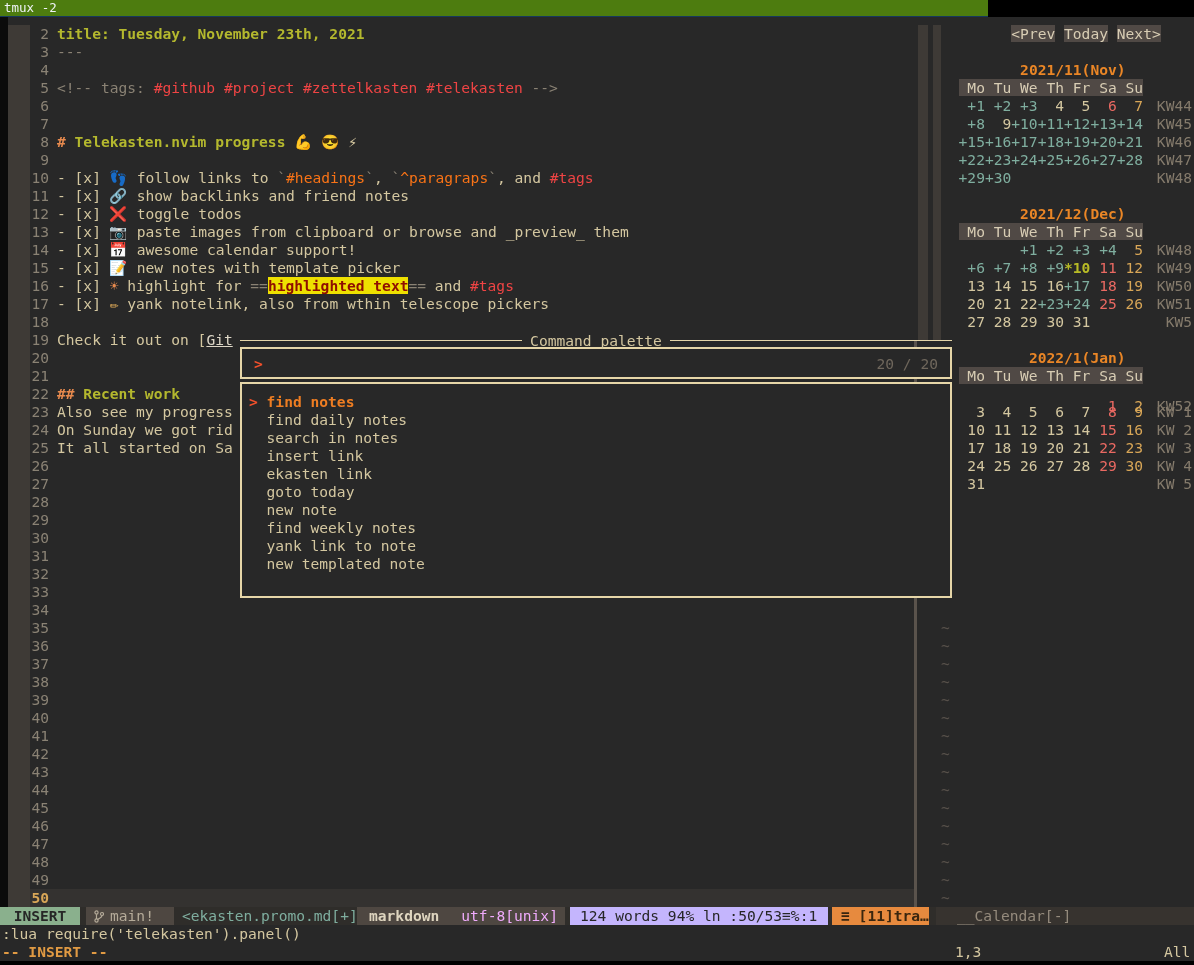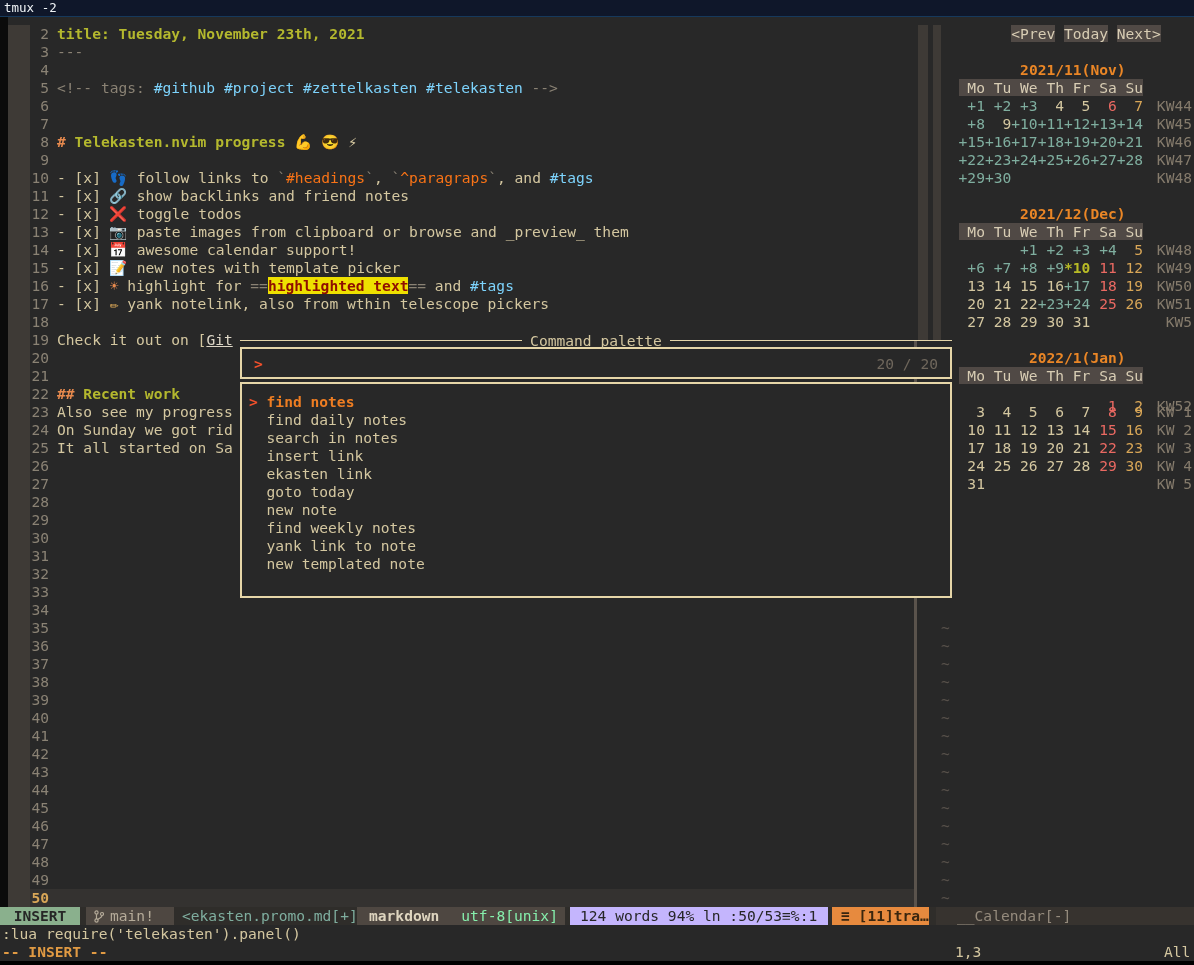--- a/index.html
+++ b/index.html
@@ -1,33 +1,33 @@
 <!DOCTYPE html>
 <html><head>
 <meta charset="utf-8">
 <style>
   html,body{margin:0;padding:0;background:#000;width:1194px;height:965px;overflow:hidden;}
   body{font-family:"DejaVu Sans Mono",monospace;font-size:14.6px;}
   #screen{position:relative;width:1194px;height:965px;background:#000;}
   
-  #titlebar{position:absolute;left:0;top:0;width:1194px;height:17px;background:#0f172a;
+  #titlebar{position:absolute;left:0;top:0;width:988px;height:17px;background:#4d7c0f;
     border-bottom:1px solid #16395c;color:#eef2f5;font-size:12.5px;line-height:16px;padding-left:4px;box-sizing:border-box;}
   
   #term{position:absolute;left:0;top:17px;width:1194px;height:944px;background:#282828;}
   #left-black{position:absolute;left:0;top:0;width:8px;height:890px;background:#0b0b0b;}
   #left-strip{position:absolute;left:8px;top:8px;width:22px;height:882px;background:#3e3a36;}
   .sep-bar{position:absolute;background:#3e3a36;}
   #sep-thin{position:absolute;left:914px;top:323px;width:3px;height:567px;background:#5a534c;}
   .row{position:absolute;height:18px;line-height:18px;white-space:pre;}
   
   .c-fg{color:#d4c7a0}
   .c-gray{color:#8a8274}
   .c-title{color:#b4b82e;font-weight:bold}
   .c-orange{color:#e78a4e;font-weight:bold}
-  .c-pink{color:#7dd3fc}
+  .c-pink{color:#ef4444}
   .c-green{color:#f97316}
   .c-teal{color:#7fae9f}
   .c-red{color:#ea6962}
   .c-yellow{color:#d8a657}
   .c-today{color:#b8bb26;font-weight:bold}
   .c-link{color:#ddd6c6;text-decoration:underline}
   .c-hl{background:#eee000;color:#8f0e00;font-weight:bold}
   .c-emoji{color:#d4c7a0}
   .c-emoji-sun{color:#e78a4e}
   .c-emoji-pencil{color:#d8a657}
@@ -56,21 +56,21 @@
   .pitem .lbl{padding-left:0;}
   .pitem.sel .lbl{color:#ee7d22;font-weight:bold;}
   
   #statusline{position:absolute;left:0;top:890px;width:1194px;height:18px;background:#2f2d2a;}
   .sl-seg{position:absolute;top:0;height:18px;line-height:18px;white-space:pre;box-sizing:border-box;}
   .sl-mode{left:0;width:80px;background:#8ab08d;color:#262626;font-weight:bold;text-align:center;}
   .sl-branch{left:86px;width:88px;background:#4e4741;color:#b5ab99;padding-left:8px;}
   .sl-file{left:174px;width:183px;color:#7fae9f;padding-left:8px;}
   .sl-ft{left:357px;width:208px;background:#4e4741;padding-left:12px;}
   .sl-ft .ftname{color:#ded5bf;font-weight:bold;}
-  .sl-ft .enc{color:#86efac;padding-left:22px;}
+  .sl-ft .enc{color:#f0abfc;padding-left:22px;}
   .sl-stats{left:570px;width:258px;background:#c4b5fd;color:#262626;padding-left:10px;}
   .sl-tab{left:832px;width:97px;background:#e78a3e;color:#39260f;font-weight:bold;padding-left:9px;}
   .sl-cal{left:936px;width:258px;background:#37332f;color:#958b7d;padding-left:21px;}
   #cmdline{position:absolute;left:2px;top:908px;height:18px;line-height:18px;color:#d4c7a0;white-space:pre;}
   #modeline{position:absolute;left:0;top:926px;width:1194px;height:18px;line-height:18px;}
   #mode-text{position:absolute;left:2px;color:#e09a43;font-weight:bold;}
   #ruler{position:absolute;left:955px;color:#d4c7a0;}
   #scrollpos{position:absolute;left:1164px;color:#d4c7a0;}
   .branch-svg{display:inline-block;vertical-align:-2px;margin-right:6px;}
 </style>

